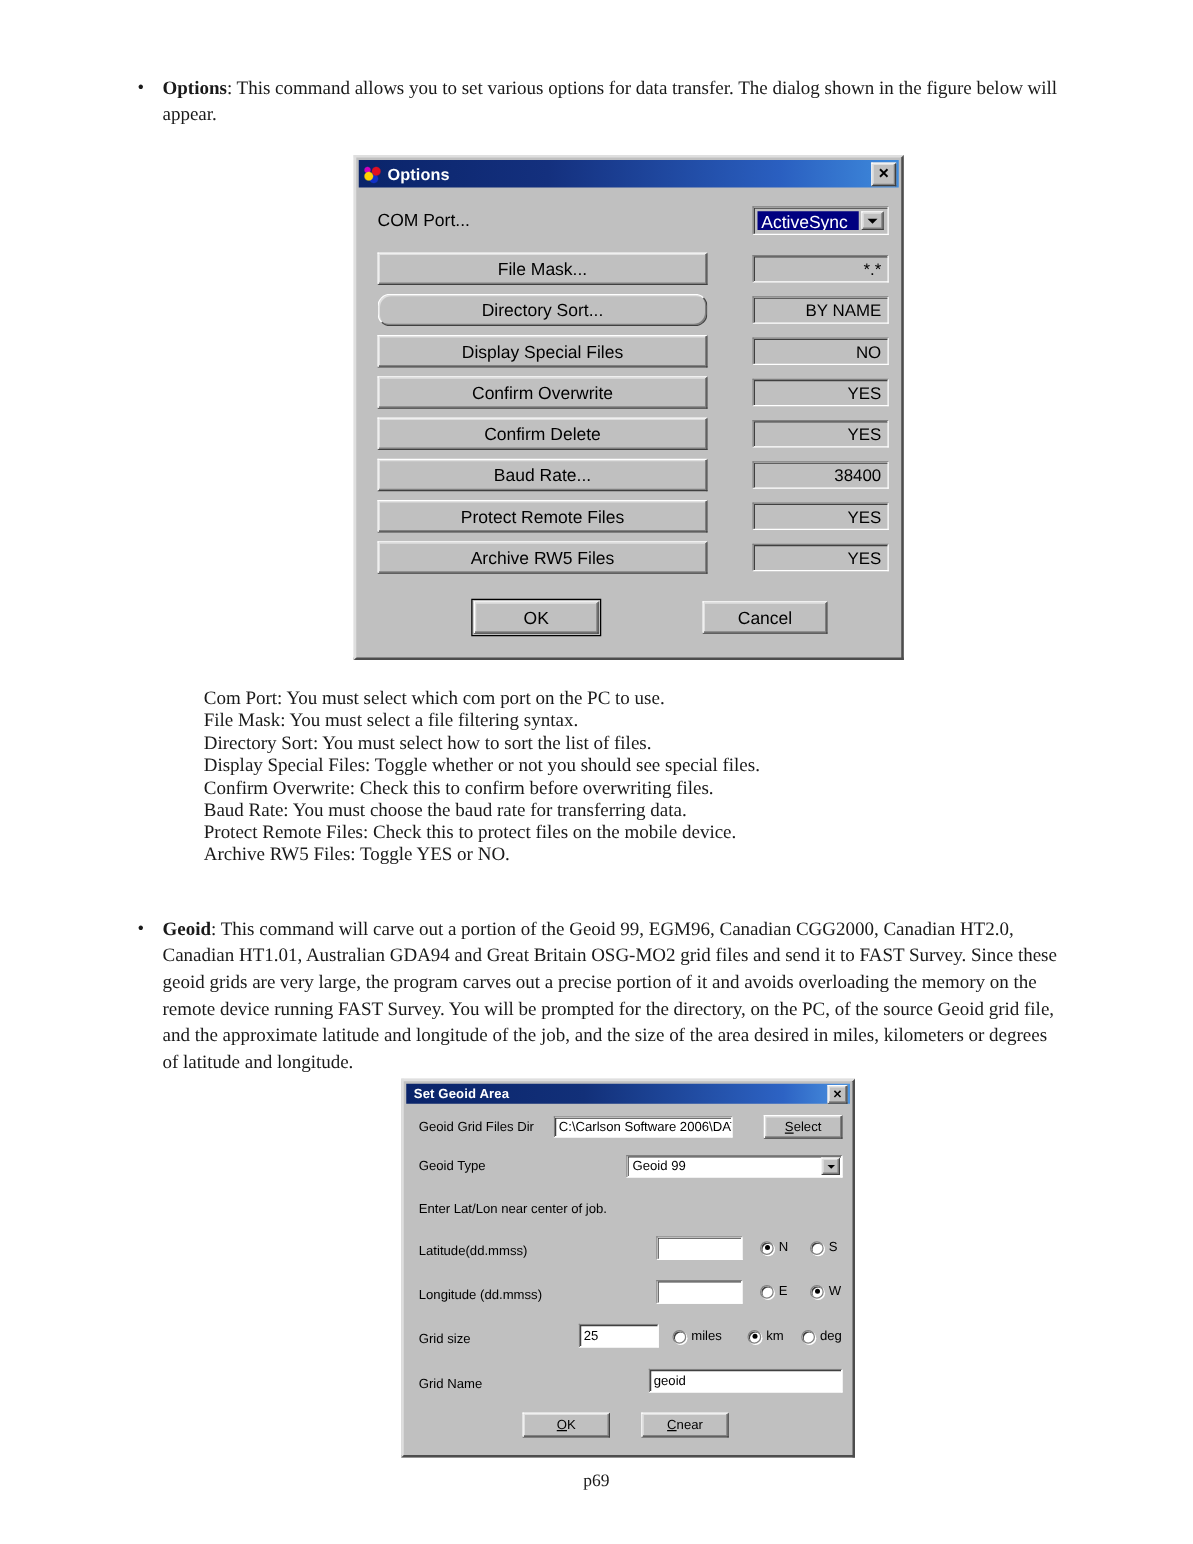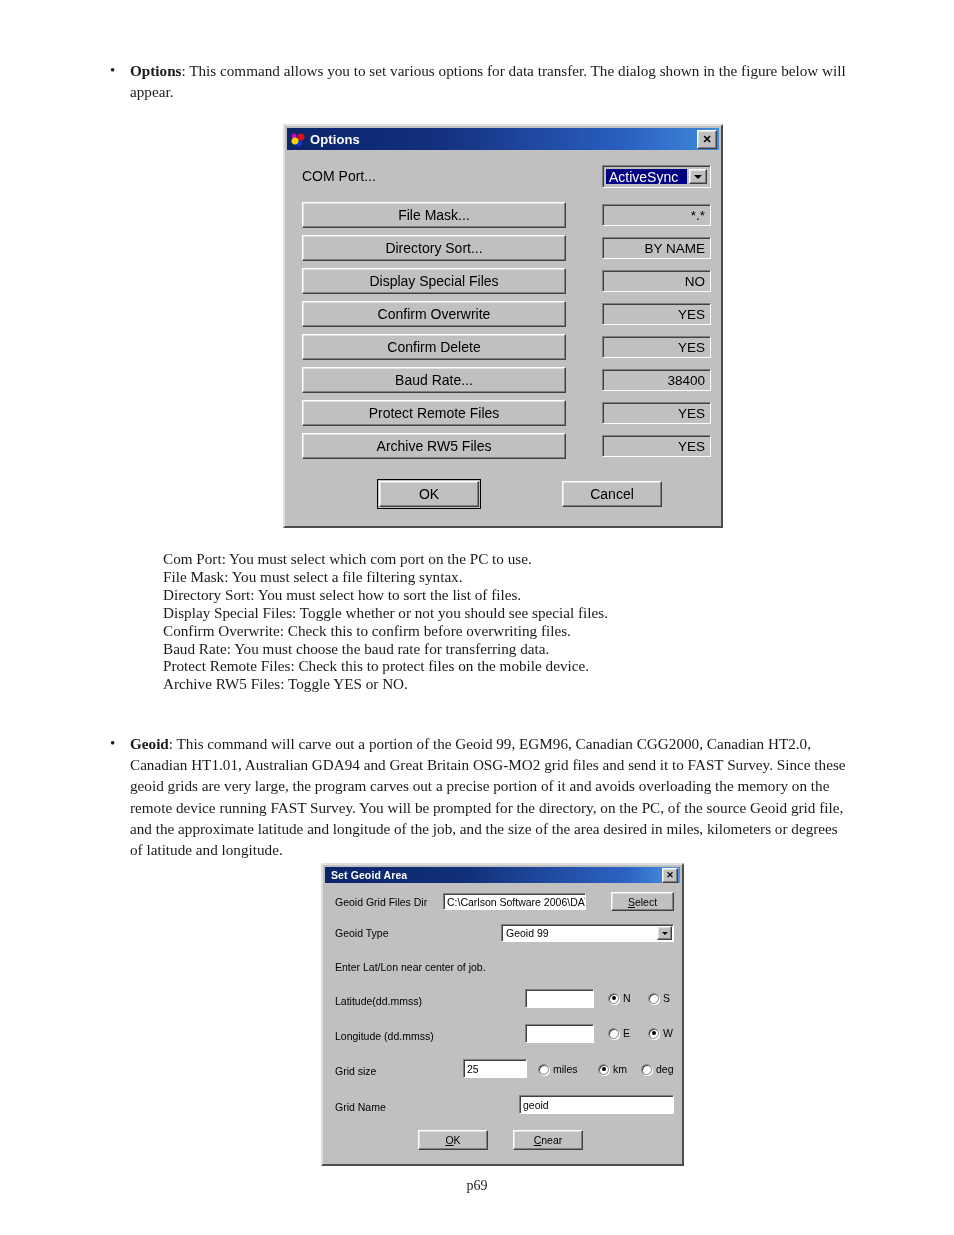--- a/index.html
+++ b/index.html
@@ -372,21 +372,21 @@
   <div class="combo" style="top:39px;">
     <span class="combo-text">ActiveSync</span>
     <span class="combo-arrow">
         <span class="arrow-down"></span>
       </span>
   </div>
 
   <div class="btn opt-row-btn" style="top:76px;">File Mask...</div>
   <div class="valuefield opt-row-val" style="top:78px;">*.*</div>
 
-  <div class="btn opt-row-btn" style="top:109px;">Directory Sort...</div>
+  <div class="btn opt-row-btn" style="top:109px;border-radius:10px;">Directory Sort...</div>
   <div class="valuefield opt-row-val" style="top:111px;">BY NAME</div>
 
   <div class="btn opt-row-btn" style="top:142px;">Display Special Files</div>
   <div class="valuefield opt-row-val" style="top:144px;">NO</div>
 
   <div class="btn opt-row-btn" style="top:175px;">Confirm Overwrite</div>
   <div class="valuefield opt-row-val" style="top:177px;">YES</div>
 
   <div class="btn opt-row-btn" style="top:208px;">Confirm Delete</div>
   <div class="valuefield opt-row-val" style="top:210px;">YES</div>

